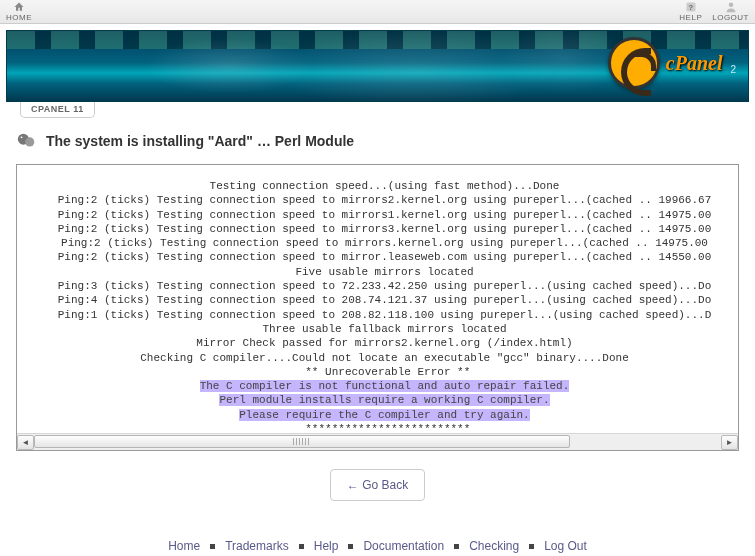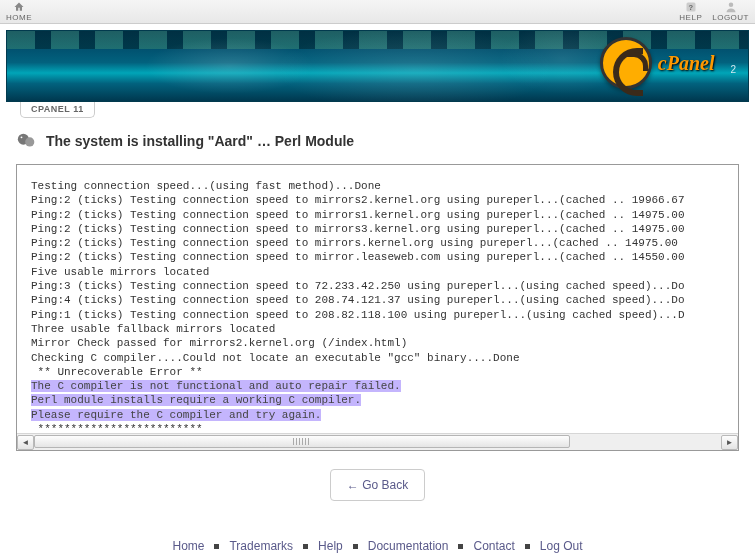--- a/index.html
+++ b/index.html
@@ -62,21 +62,21 @@
     .cp-logo::before {
       content:""; position:absolute; left:10px; top:8px; width:24px; height:36px;
       border: 6px solid #3a2a1a; border-right: none;
       border-radius: 24px 0 0 24px;
     }
     .cp-logo::after {
       content:""; position:absolute; left:22px; top:12px; width:18px; height:14px;
       border: 5px solid #3a2a1a; border-left:none; border-bottom:none;
       border-radius: 0 14px 0 0;
     }
-    .brand-text { display:flex; align-items: baseline; gap:16px; }
+    .brand-text { display:flex; align-items: baseline; gap:8px; }
     .brand-cpanel {
       font-family: Georgia, serif; font-style: italic; font-weight:bold;
       color:#ff9900; font-size:20px; text-shadow: 1px 1px 2px #000;
     }
     .brand-accel {
       font-family: Georgia, serif; font-style: italic; font-weight:bold;
       color:#d0e8f0; font-size:22px; text-shadow: 1px 1px 2px #000;
     }
     .brand-sub { color:#d0e8f0; font-size:10px; align-self:flex-end; }
     .tab-strip { display:flex; margin-left: 20px; margin-top: -1px; }
@@ -98,20 +98,21 @@
     }
     .console-inner {
       font-family: "Courier New", monospace;
       font-size: 11px;
       line-height: 1.3;
       white-space: pre;
       padding: 14px 0 14px 14px;
       overflow: hidden;
       height: 268px;
       color: #333;
+      text-align: center;
     }
     .hl { background:#c4b5fd; color:#444; }
     .hscroll {
       height:17px;
       background:#f0f0f0;
       border-top:1px solid #d6d6d6;
       position:relative;
       display:flex;
       align-items:center;
     }
@@ -245,16 +246,16 @@
 
 <div class="footer-links">
   <a>Home</a>
   <span class="sep"></span>
   <a>Trademarks</a>
   <span class="sep"></span>
   <a>Help</a>
   <span class="sep"></span>
   <a>Documentation</a>
   <span class="sep"></span>
-  <a>Contact</a>
+  <a>Checking</a>
   <span class="sep"></span>
   <a>Log Out</a>
 </div>
 
 </body></html>

